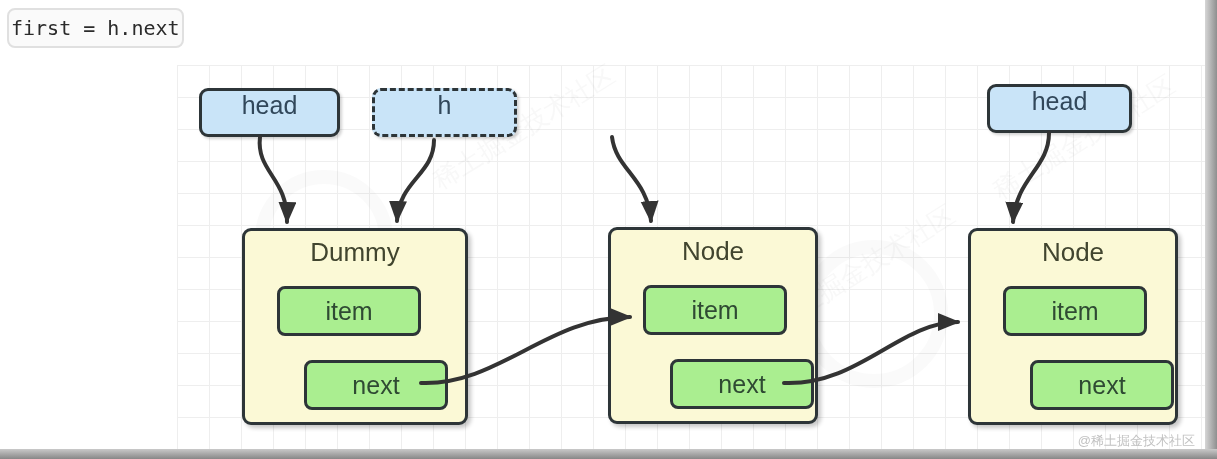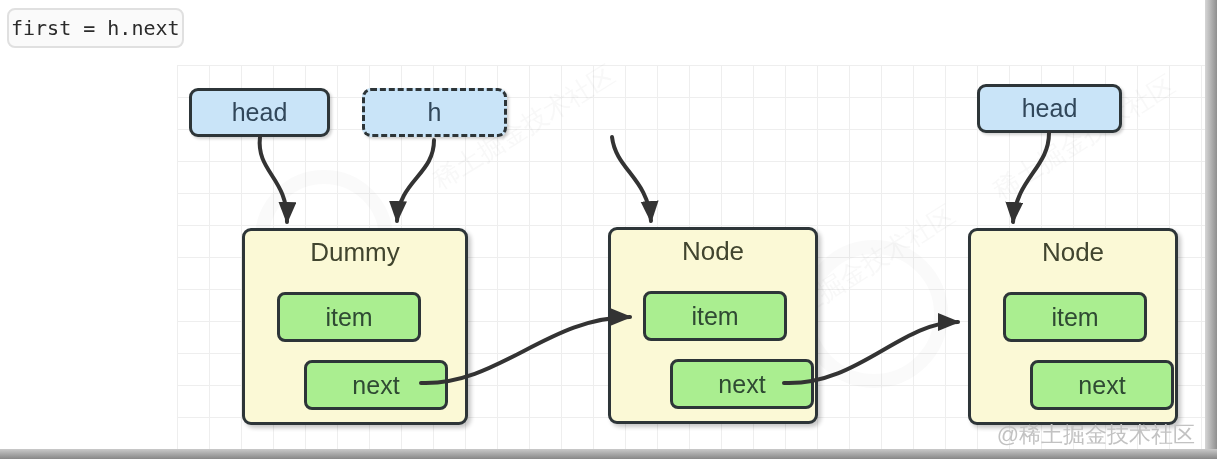--- a/index.html
+++ b/index.html
@@ -18,22 +18,22 @@
   
   #code-chip{
     position:absolute;left:7px;top:8px;height:36px;line-height:36px;
     padding:0 2px;background:#fafafa;border:2px solid #e0e0e0;border-radius:8px;
     font-family:"DejaVu Sans Mono",monospace;font-size:20px;color:#2b2b2b;
     white-space:pre;
   }
   
   .pointer{
     position:absolute;height:43px;border:3px solid #2d3538;border-radius:9px;
-    background:#c9e4f8;display:flex;align-items:center;justify-content:center;
-    font-size:25px;color:#31475a;box-shadow:2px 2px 3px rgba(0,0,0,0.18);
+    background:#c9e4f8;display:flex;justify-content:center;
+    font-size:25px;color:#31475a;box-shadow:2px 2px 3px rgba(0,0,0,0.18);margin-left:10px;
   }
   .pointer.dashed{border-style:dashed;}
   #ptr-head{left:189px;top:88px;width:135px;}
   #ptr-h{left:362px;top:88px;width:139px;}
   #ptr-first{left:542px;top:90px;width:139px;}
   #ptr-last{left:977px;top:84px;width:139px;}
   
   .node{
     position:absolute;width:204px;height:191px;border:3px solid #2d3538;border-radius:9px;
     background:#fbf9d6;box-shadow:3px 3px 4px rgba(0,0,0,0.22);
@@ -43,27 +43,27 @@
   #node-2{left:968px;top:228px;}
   .node-title{
     position:absolute;left:0;right:0;top:6px;text-align:center;
     font-size:26px;color:#41452f;
   }
   .field{
     position:absolute;left:32px;width:138px;height:44px;border:3px solid #2d3538;
     border-radius:8px;background:#aaee90;display:flex;align-items:center;justify-content:center;
     font-size:25px;color:#2f4a33;
   }
-  .field.f-item{top:61px;}
+  .field.f-item{top:55px;}
   .field.f-next{top:129px;margin-left:27px;}
   
   #arrows{position:absolute;left:0;top:0;width:1217px;height:459px;pointer-events:none;}
   
   #wm-corner{
-    position:absolute;right:22px;bottom:9px;font-size:22px;color:#c2c2c2;
+    position:absolute;right:22px;bottom:9px;font-size:13px;color:#c2c2c2;
   }
   .wm-faint{
     position:absolute;font-size:26px;color:rgba(120,120,120,0.05);
     transform:rotate(-32deg);white-space:nowrap;
   }
   .wm-ring{
     position:absolute;border:14px solid rgba(120,120,120,0.04);border-radius:50%;
   }
   
   #edge-right{

